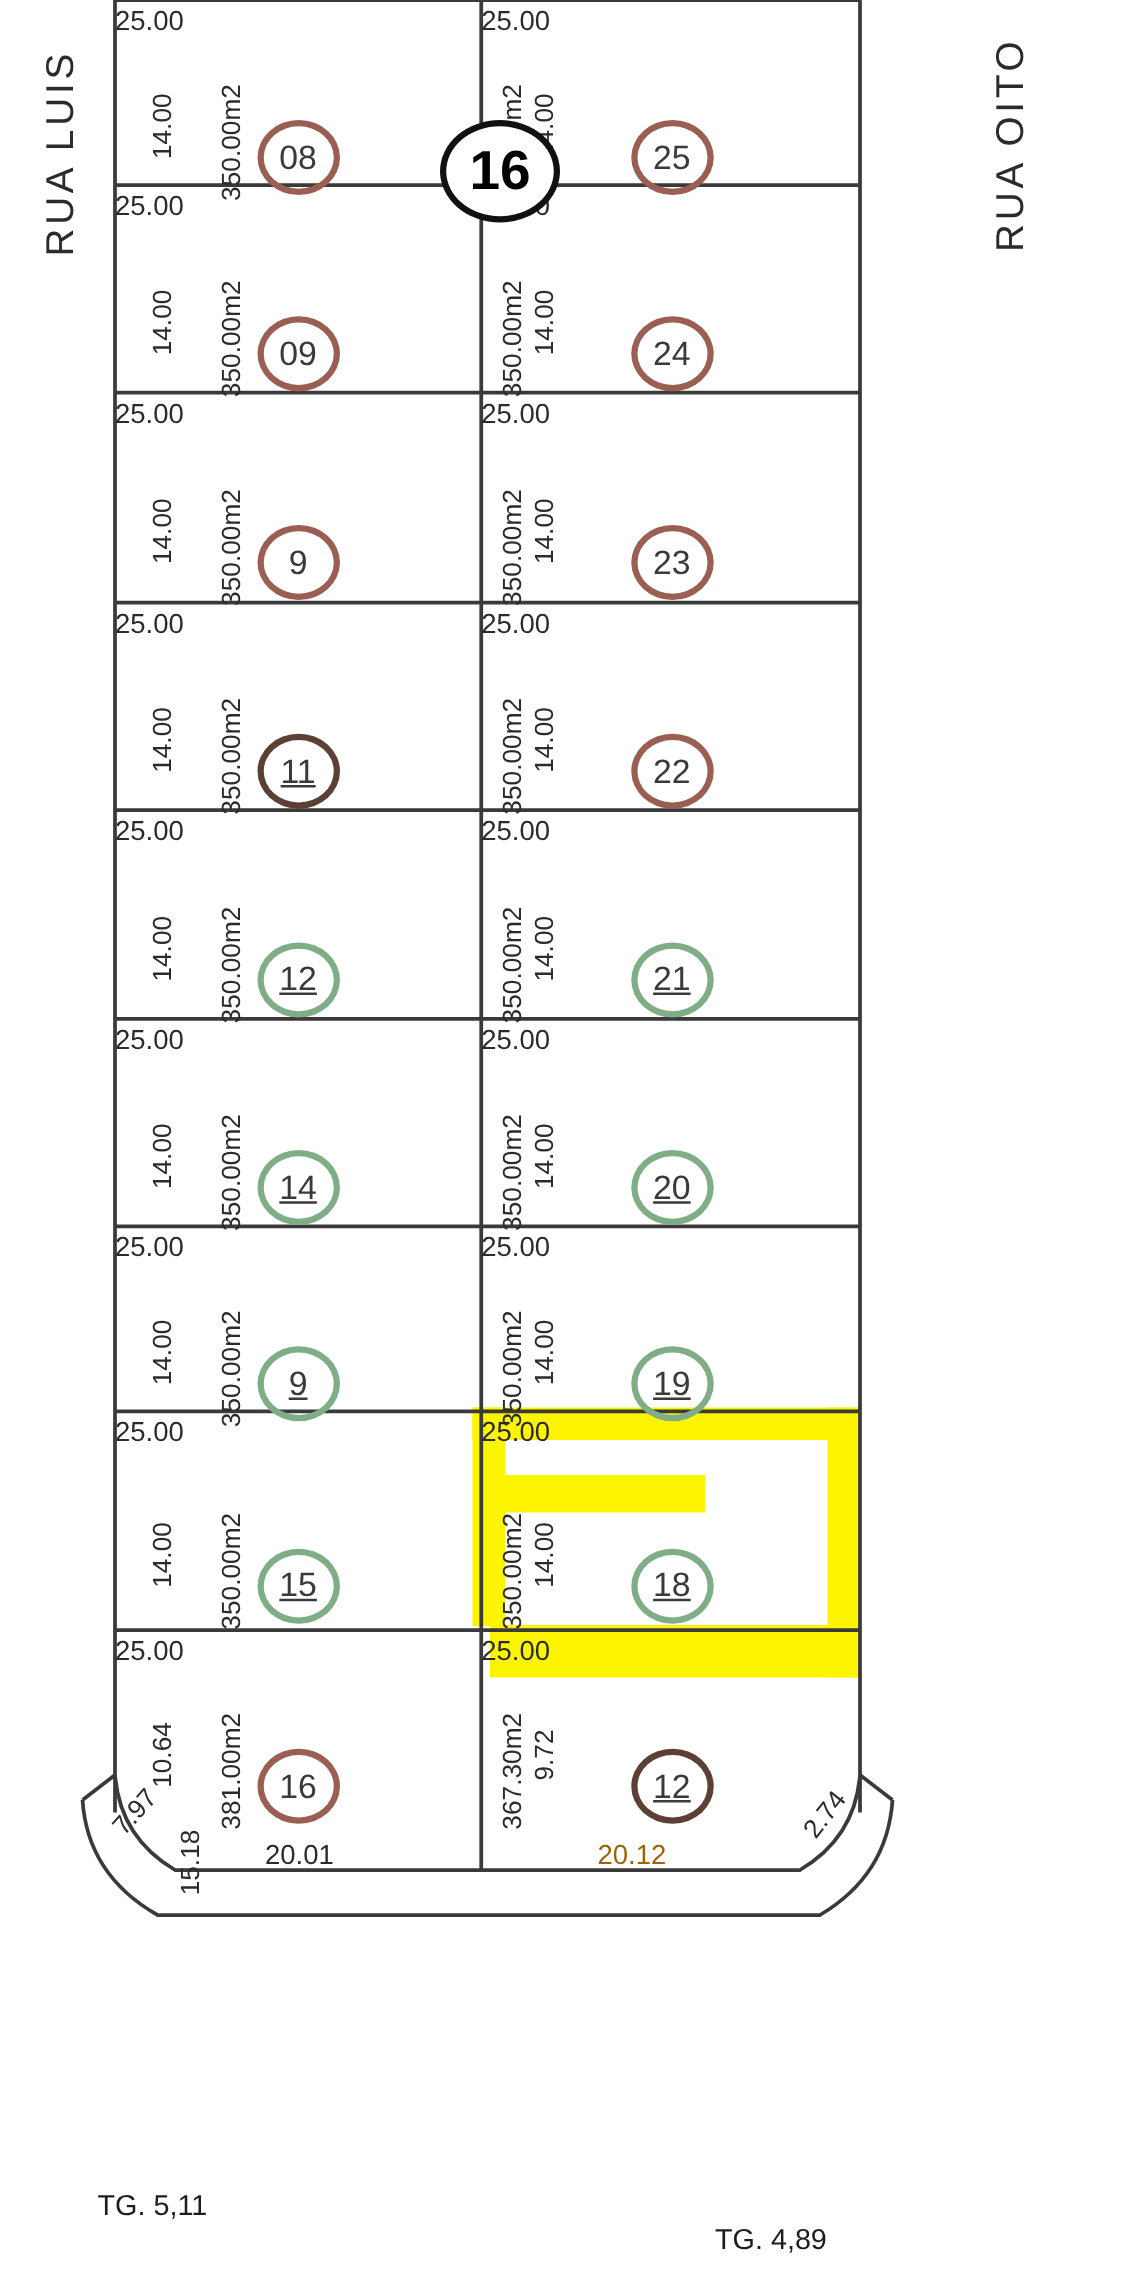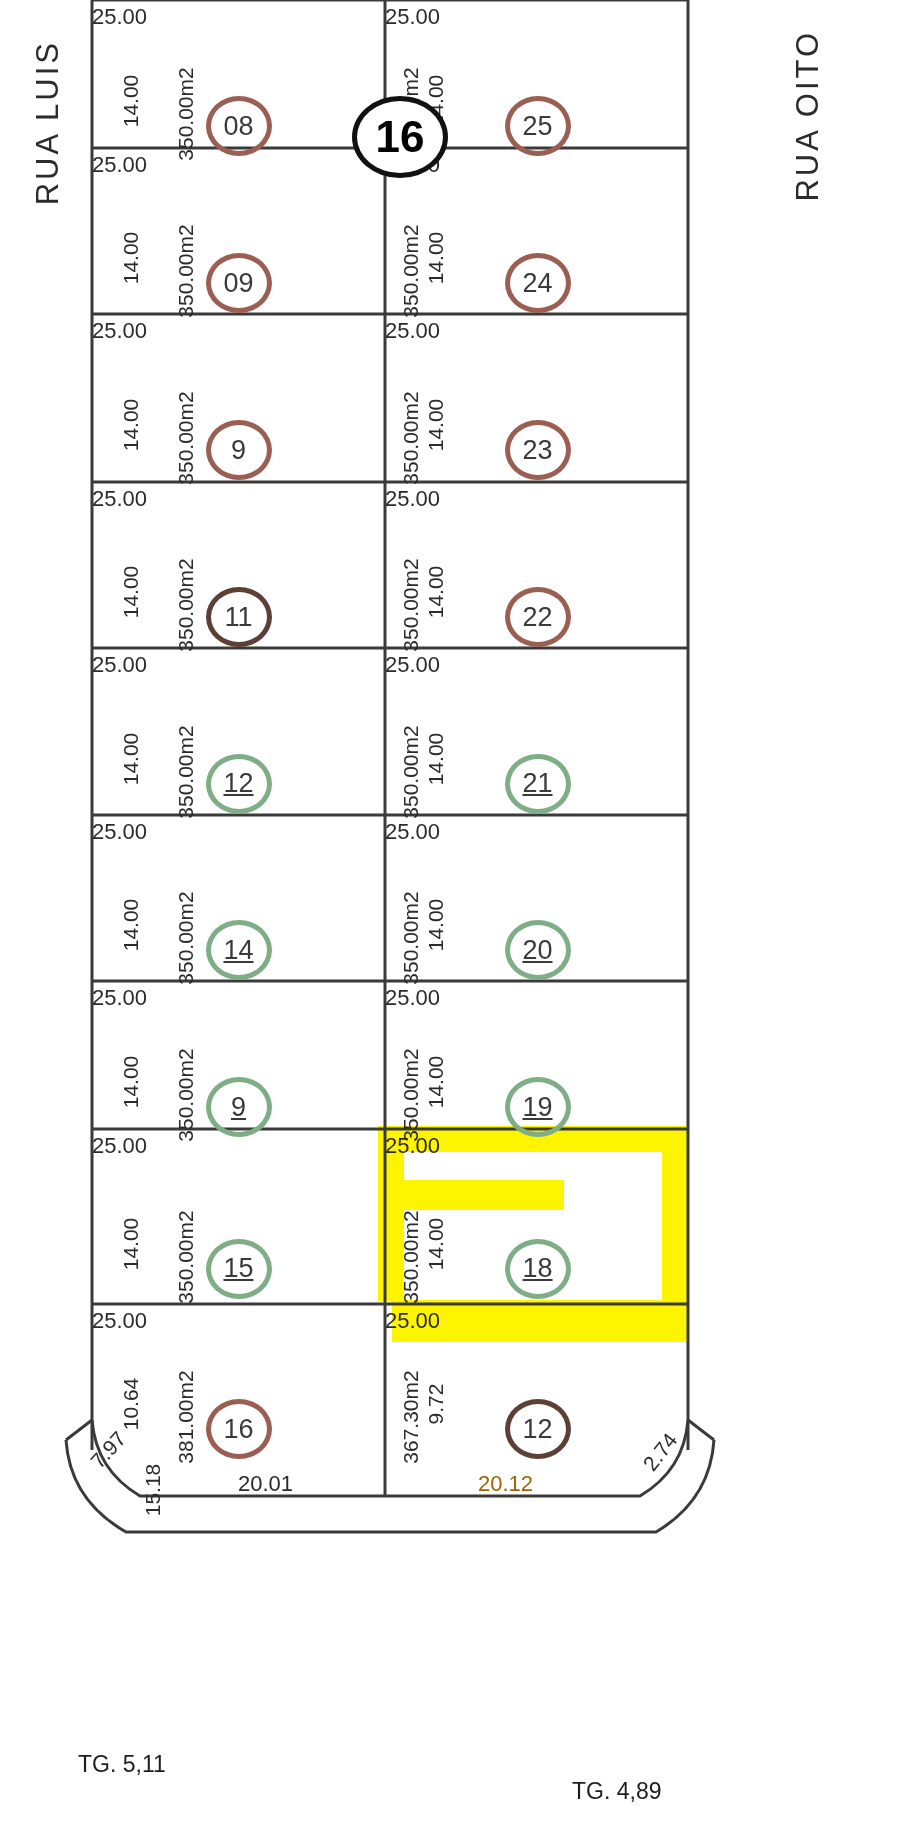--- a/index.html
+++ b/index.html
@@ -65,21 +65,21 @@
     border: 5px solid #8b5cf6;
     display: flex;
     align-items: center;
     justify-content: center;
     font-size: 27px;
     color: #3a3a3a;
     background: transparent;
   }
   .lot-circle.green { border-color: #7fae86; text-decoration: underline; }
   .lot-circle.brown { border-color: #9a5f52; }
-  .lot-circle.dark  { border-color: #5c4036; }
+  .lot-circle.dark  { border-color: #5c4036; text-decoration: underline; }
 
   .dim-top {
     position: absolute;
     top: 4px;
     left: 50%;
     transform: translateX(-50%);
     font-size: 22px;
     color: #2b2b2b;
     white-space: nowrap;
   }
@@ -293,21 +293,21 @@
       <div class="vert txt" style="right:-16px; top:50%; width:90px; margin-top:-11px; text-align:center;">15.18</div>
     </div>
     <div class="cell right">
       <div class="dim-top txt">25.00</div>
       <div class="vert v-right txt">9.72</div>
       <div class="vert v-area-r txt">367.30m2</div>
       <div class="lot-circle dark txt">12</div>
     </div>
   </div>
 
-  <div class="txt" style="position:absolute; left:212px; top:1471px; font-size:22px; color:#2b2b2b;margin-left:26px;">20.01</div>
+  <div class="txt" style="position:absolute; left:212px; top:1471px; font-size:22px; color:#2b2b2b;">20.01</div>
   <div class="txt" style="position:absolute; left:478px; top:1471px; font-size:22px; color:#a16207;">20.12</div>
   <div class="txt" style="position:absolute; left:88px; top:1438px; font-size:21px; color:#2b2b2b; transform:rotate(-48deg);">7.97</div>
   <div class="txt" style="position:absolute; left:640px; top:1440px; font-size:21px; color:#2b2b2b; transform:rotate(-52deg);">2.74</div>
 
   <div id="node16">16</div>
 
   <div class="bottom-note txt" style="left:78px; top:1751px;">TG.  5,11</div>
   <div class="bottom-note txt" style="left:572px; top:1751px;">TG.  4,89</div>
 
 </div>

